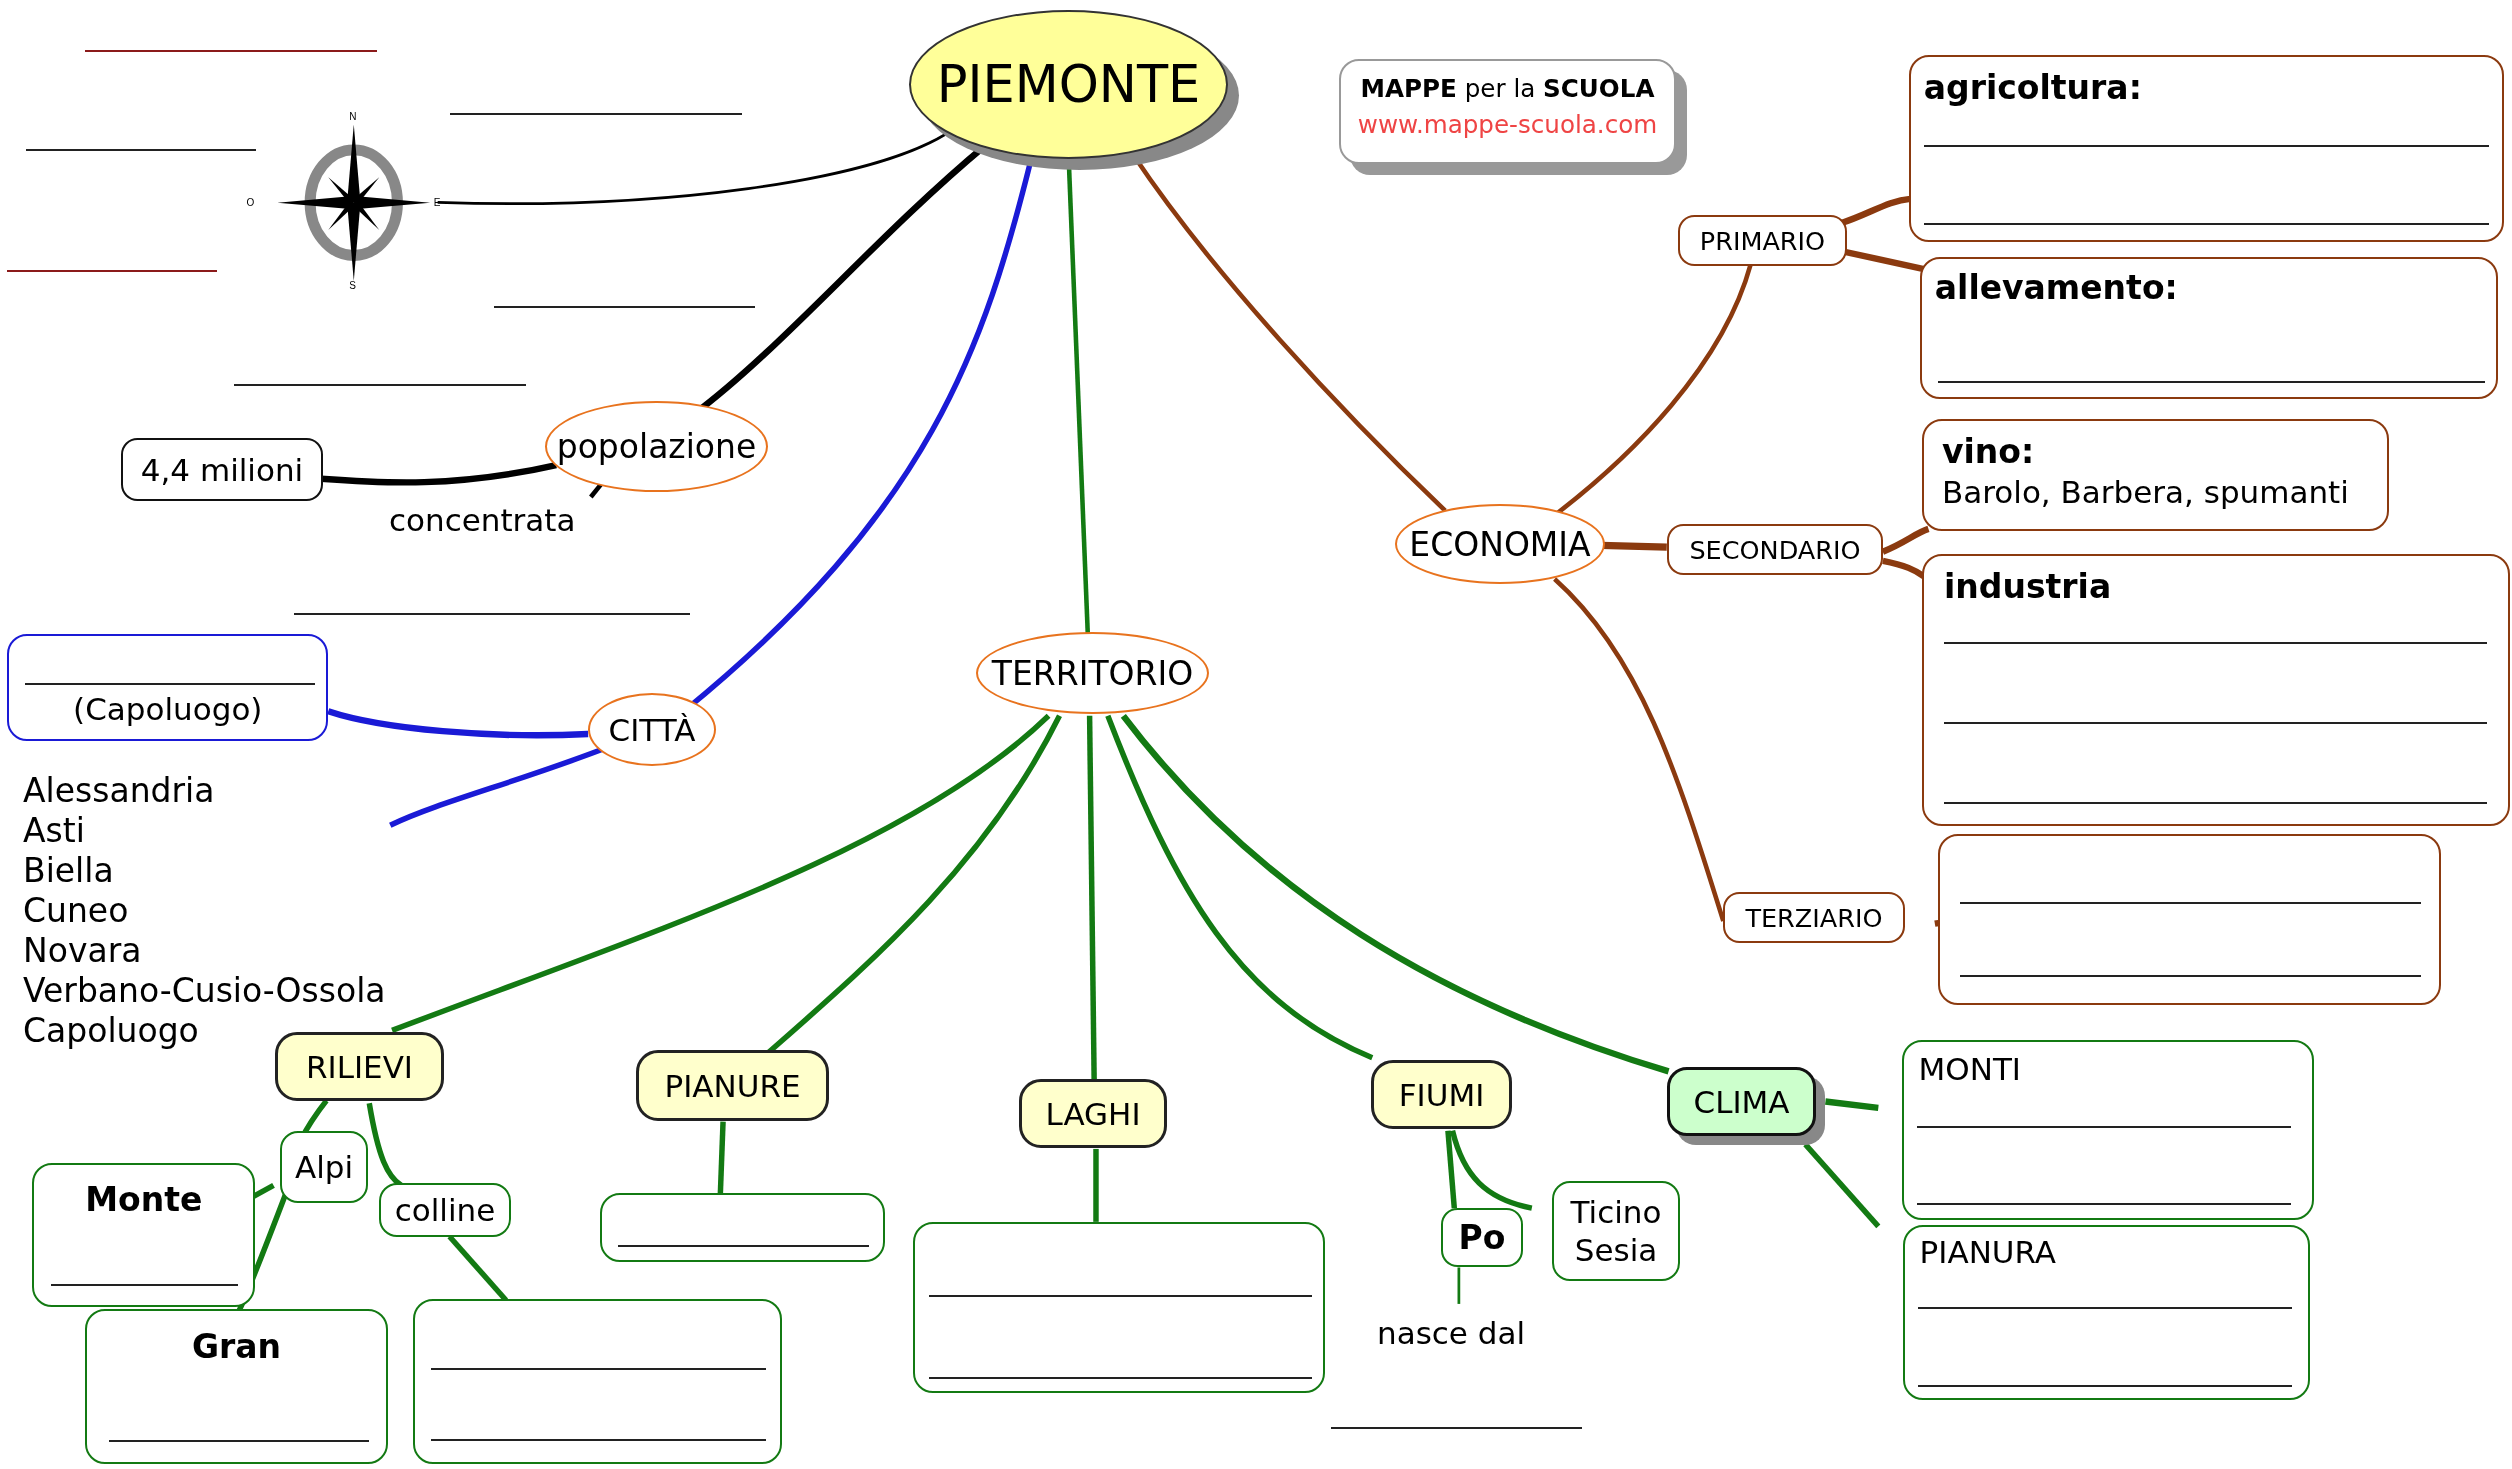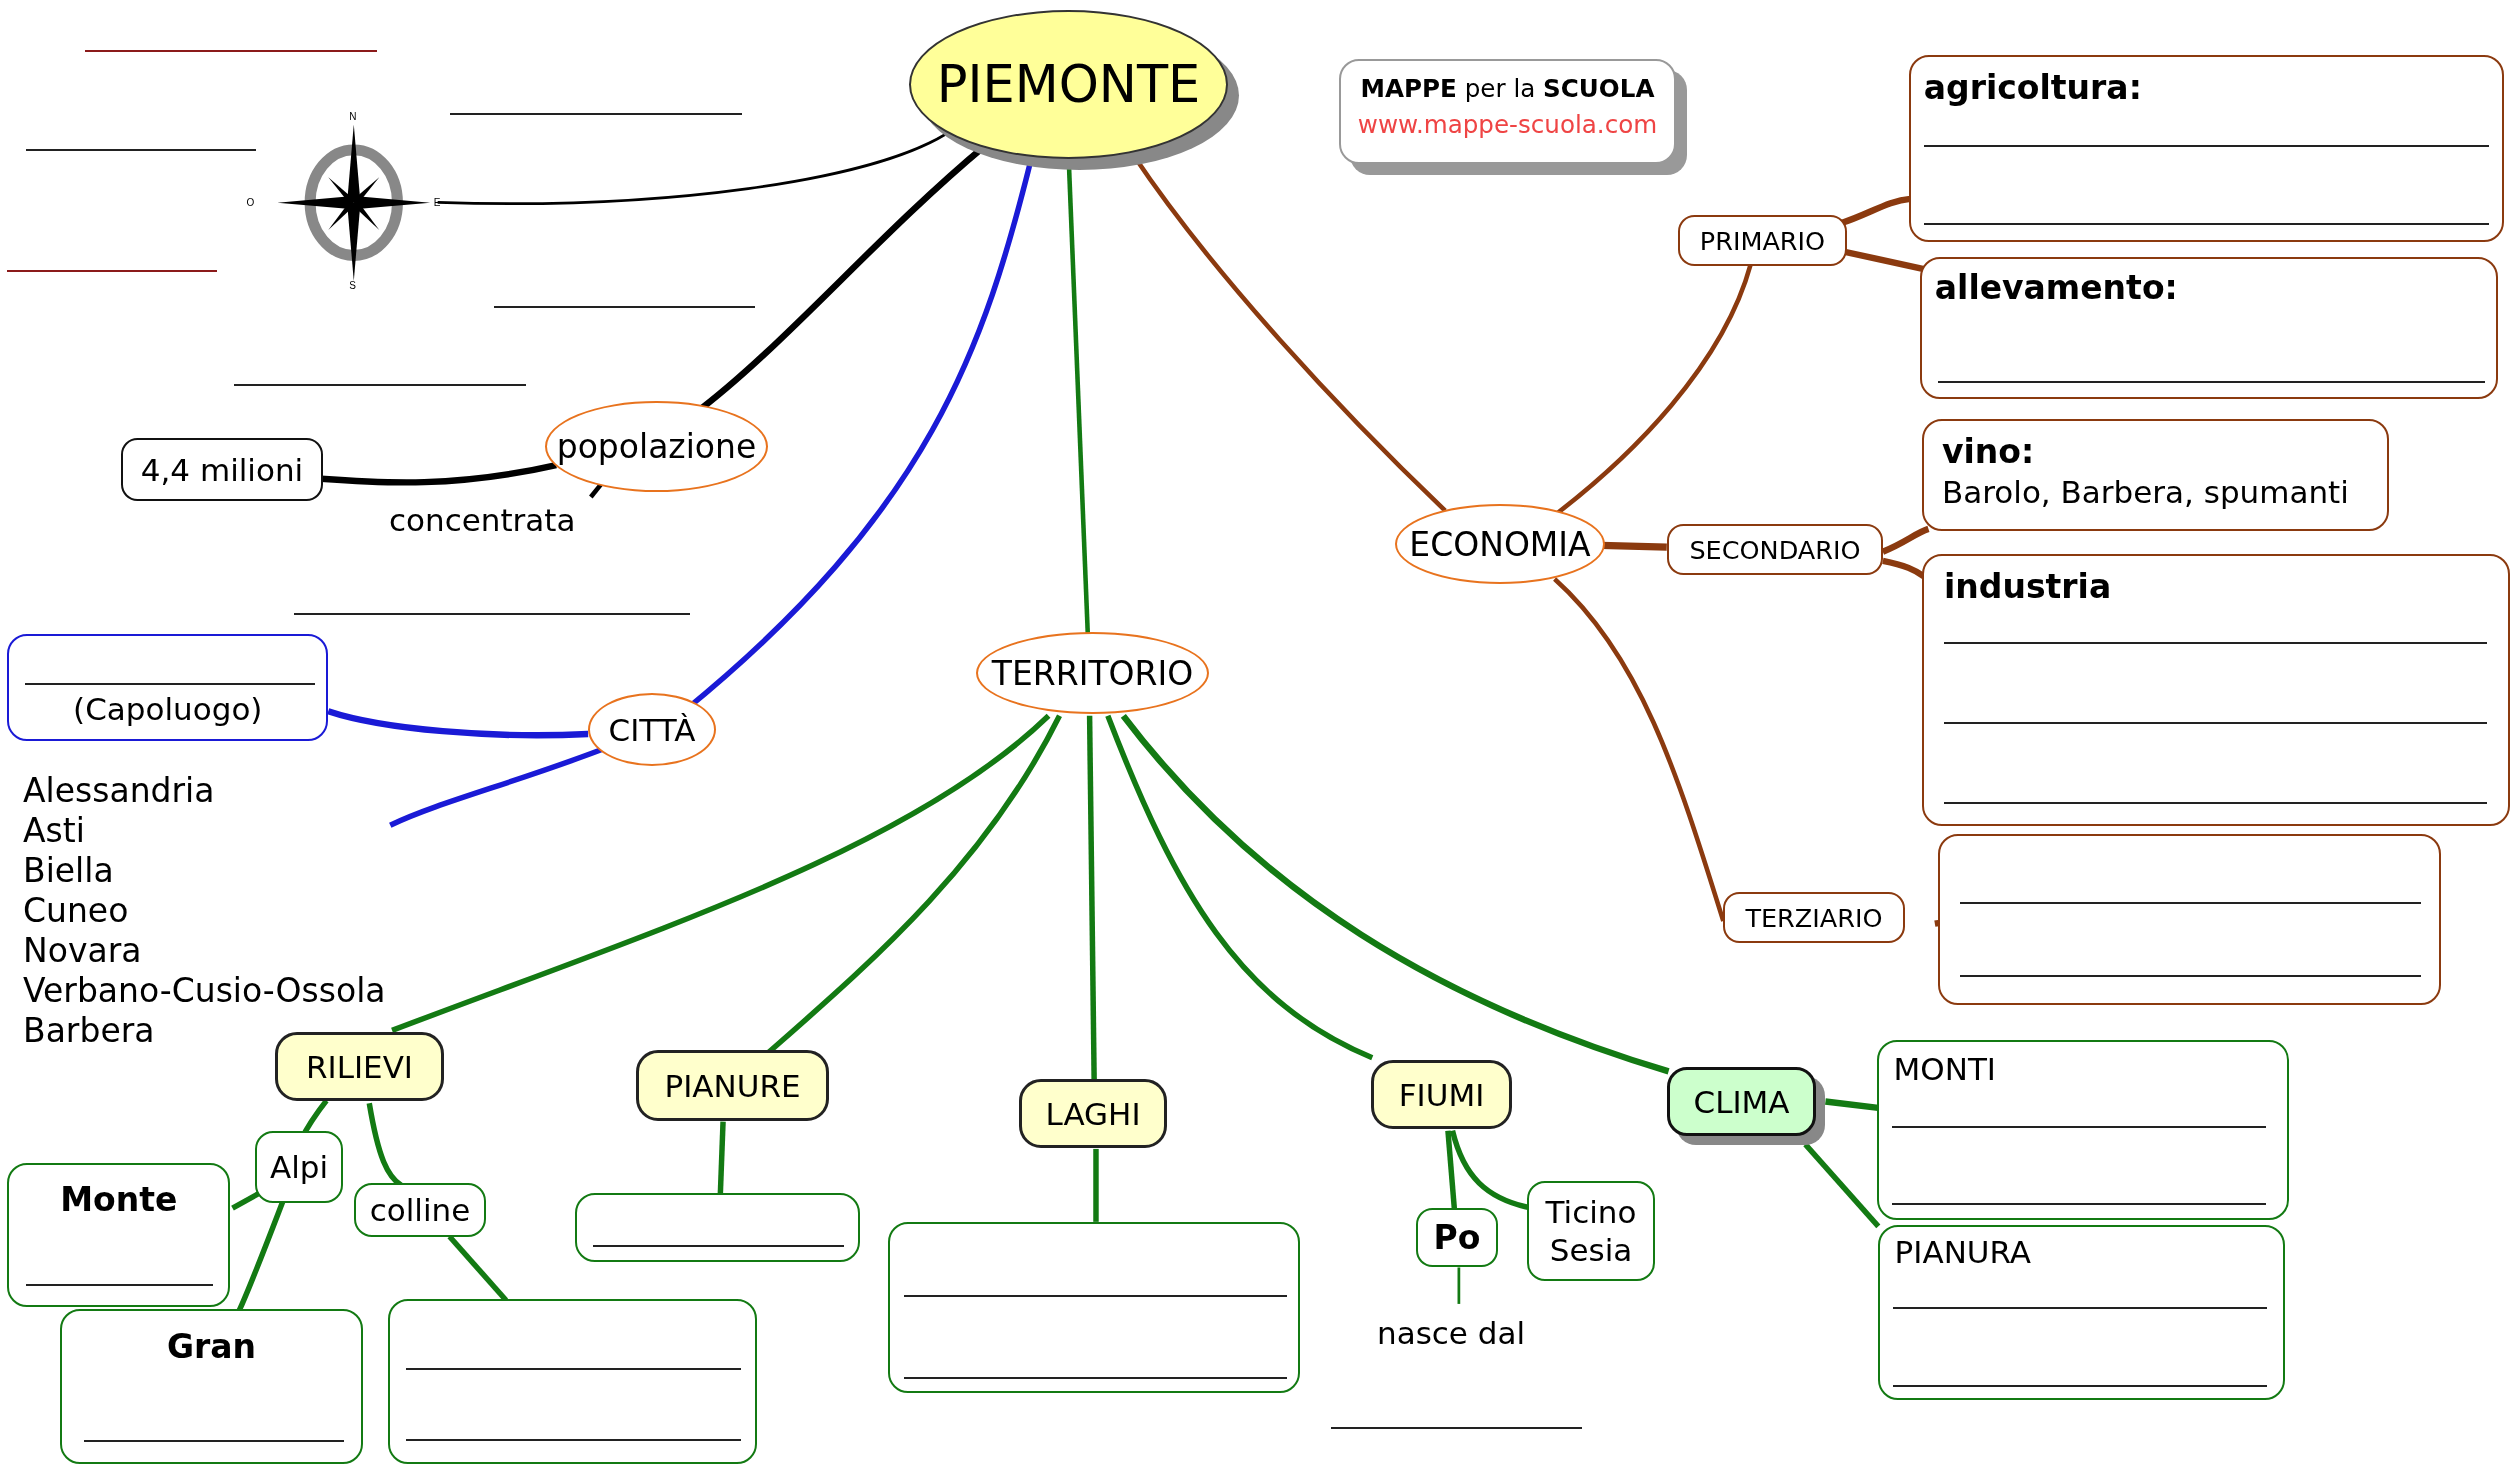--- a/index.html
+++ b/index.html
@@ -2,21 +2,21 @@
 <html style="font-size:14.6px"><head>
 <meta charset="utf-8">
 <style>
   html,body{margin:0;padding:0;background:#fff;}
   body{width:2512px;height:1469px;position:relative;overflow:hidden;font-family:"DejaVu Sans","Liberation Sans",sans-serif;color:#000;}
   svg.links{position:absolute;left:0;top:0;width:2512px;height:1469px;}
   .abs{position:absolute;box-sizing:border-box;}
   .node{display:flex;align-items:center;justify-content:center;background:#fff;text-align:center;white-space:nowrap;}
   .ell{border-radius:50%;border:2.7px solid #e8731e;}
   .rect-brown{border:2.7px solid #8b3a0f;border-radius:20px;}
-  .rect-green{border:2.7px solid #137a13;border-radius:20px;}
+  .rect-green{border:2.7px solid #137a13;border-radius:20px;margin-left:25px;}
   .rect-black{border:2.7px solid #111;border-radius:16.4px;}
   .rect-blue{border:2.7px solid #1a1ad6;border-radius:20px;}
   .yellow{background:#ffffcc;border:3.6px solid #222;border-radius:22px;box-shadow:none;}
   .blank{position:absolute;height:0;border-top:2.7px solid #222;}
   .blank.red{border-top-color:#8b1a1a;}
   .t34{font-size:31px;}
   .t36{font-size:33px;}
   .t28{font-size:25.5px;}
   .b{font-weight:bold;}
   .box-title{position:absolute;font-weight:bold;font-size:33px;}
@@ -118,21 +118,21 @@
   <div class="blank" style="left:15.5px;top:47px;width:290px;"></div>
   <div class="abs t34" style="left:0;right:0;top:55px;text-align:center;">(Capoluogo)</div>
 </div>
 <div class="abs cities" style="left:23px;top:771px;">
   <div>Alessandria</div>
   <div>Asti</div>
   <div>Biella</div>
   <div>Cuneo</div>
   <div>Novara</div>
   <div>Verbano-Cusio-Ossola</div>
-  <div>Barbera</div>
+  <div>Capoluogo</div>
 </div>
 
 <div class="abs node ell" style="left:976px;top:632px;width:233px;height:82px;">
   <span class="t36">TERRITORIO</span>
 </div>
 
 <div class="abs node yellow" style="left:275px;top:1032px;width:169px;height:69px;">
   <span class="t34">RILIEVI</span>
 </div>
 <div class="abs node rect-green" style="left:255px;top:1131px;width:88px;height:72px;border-radius:18px;">

